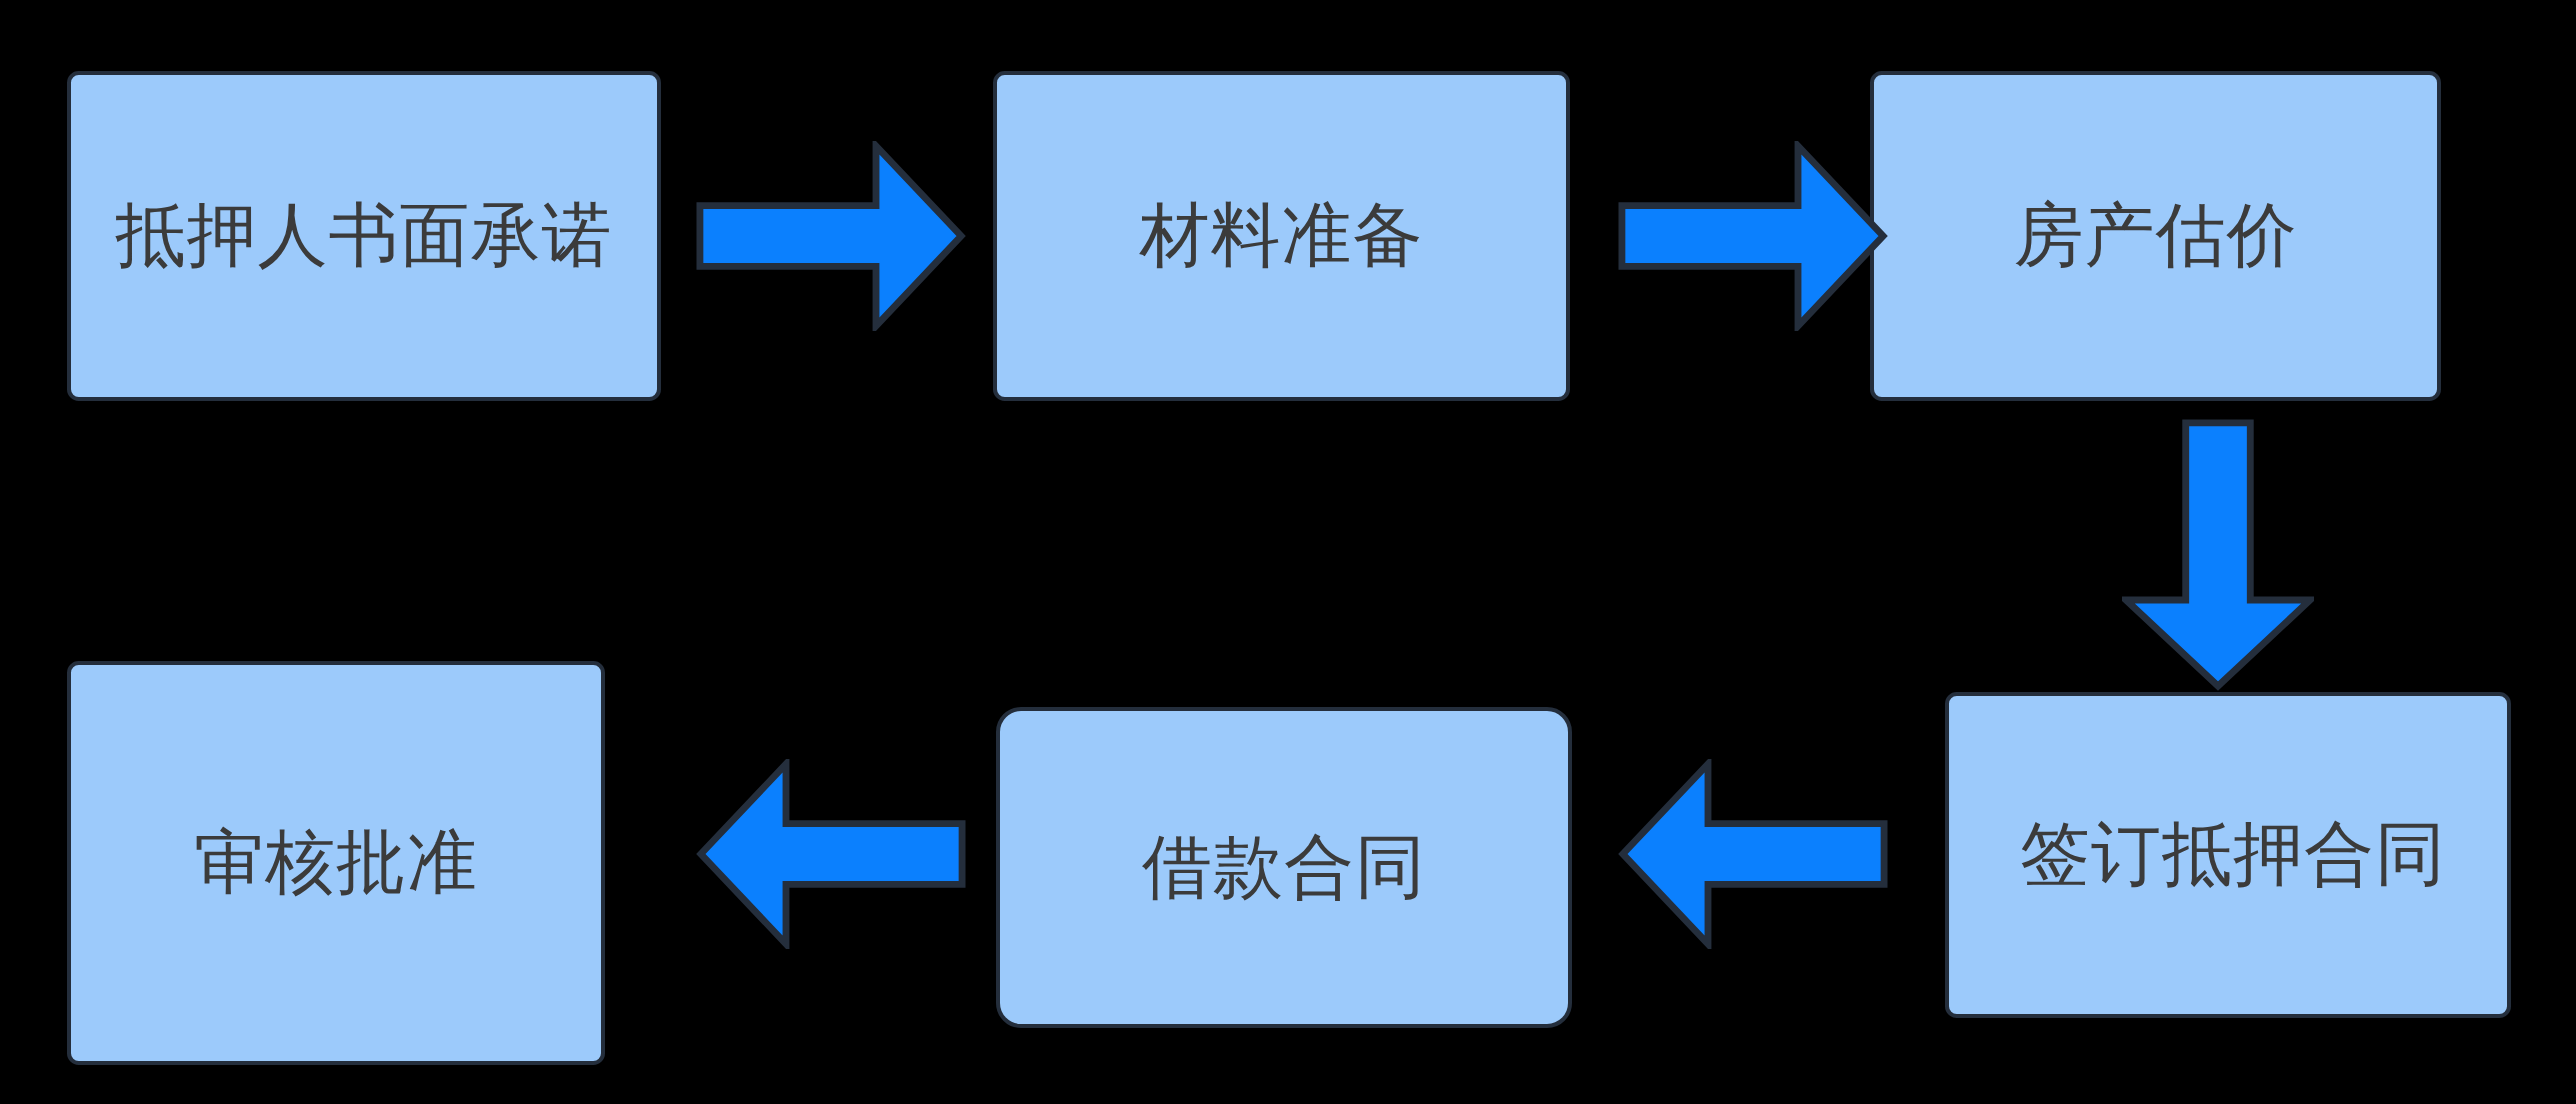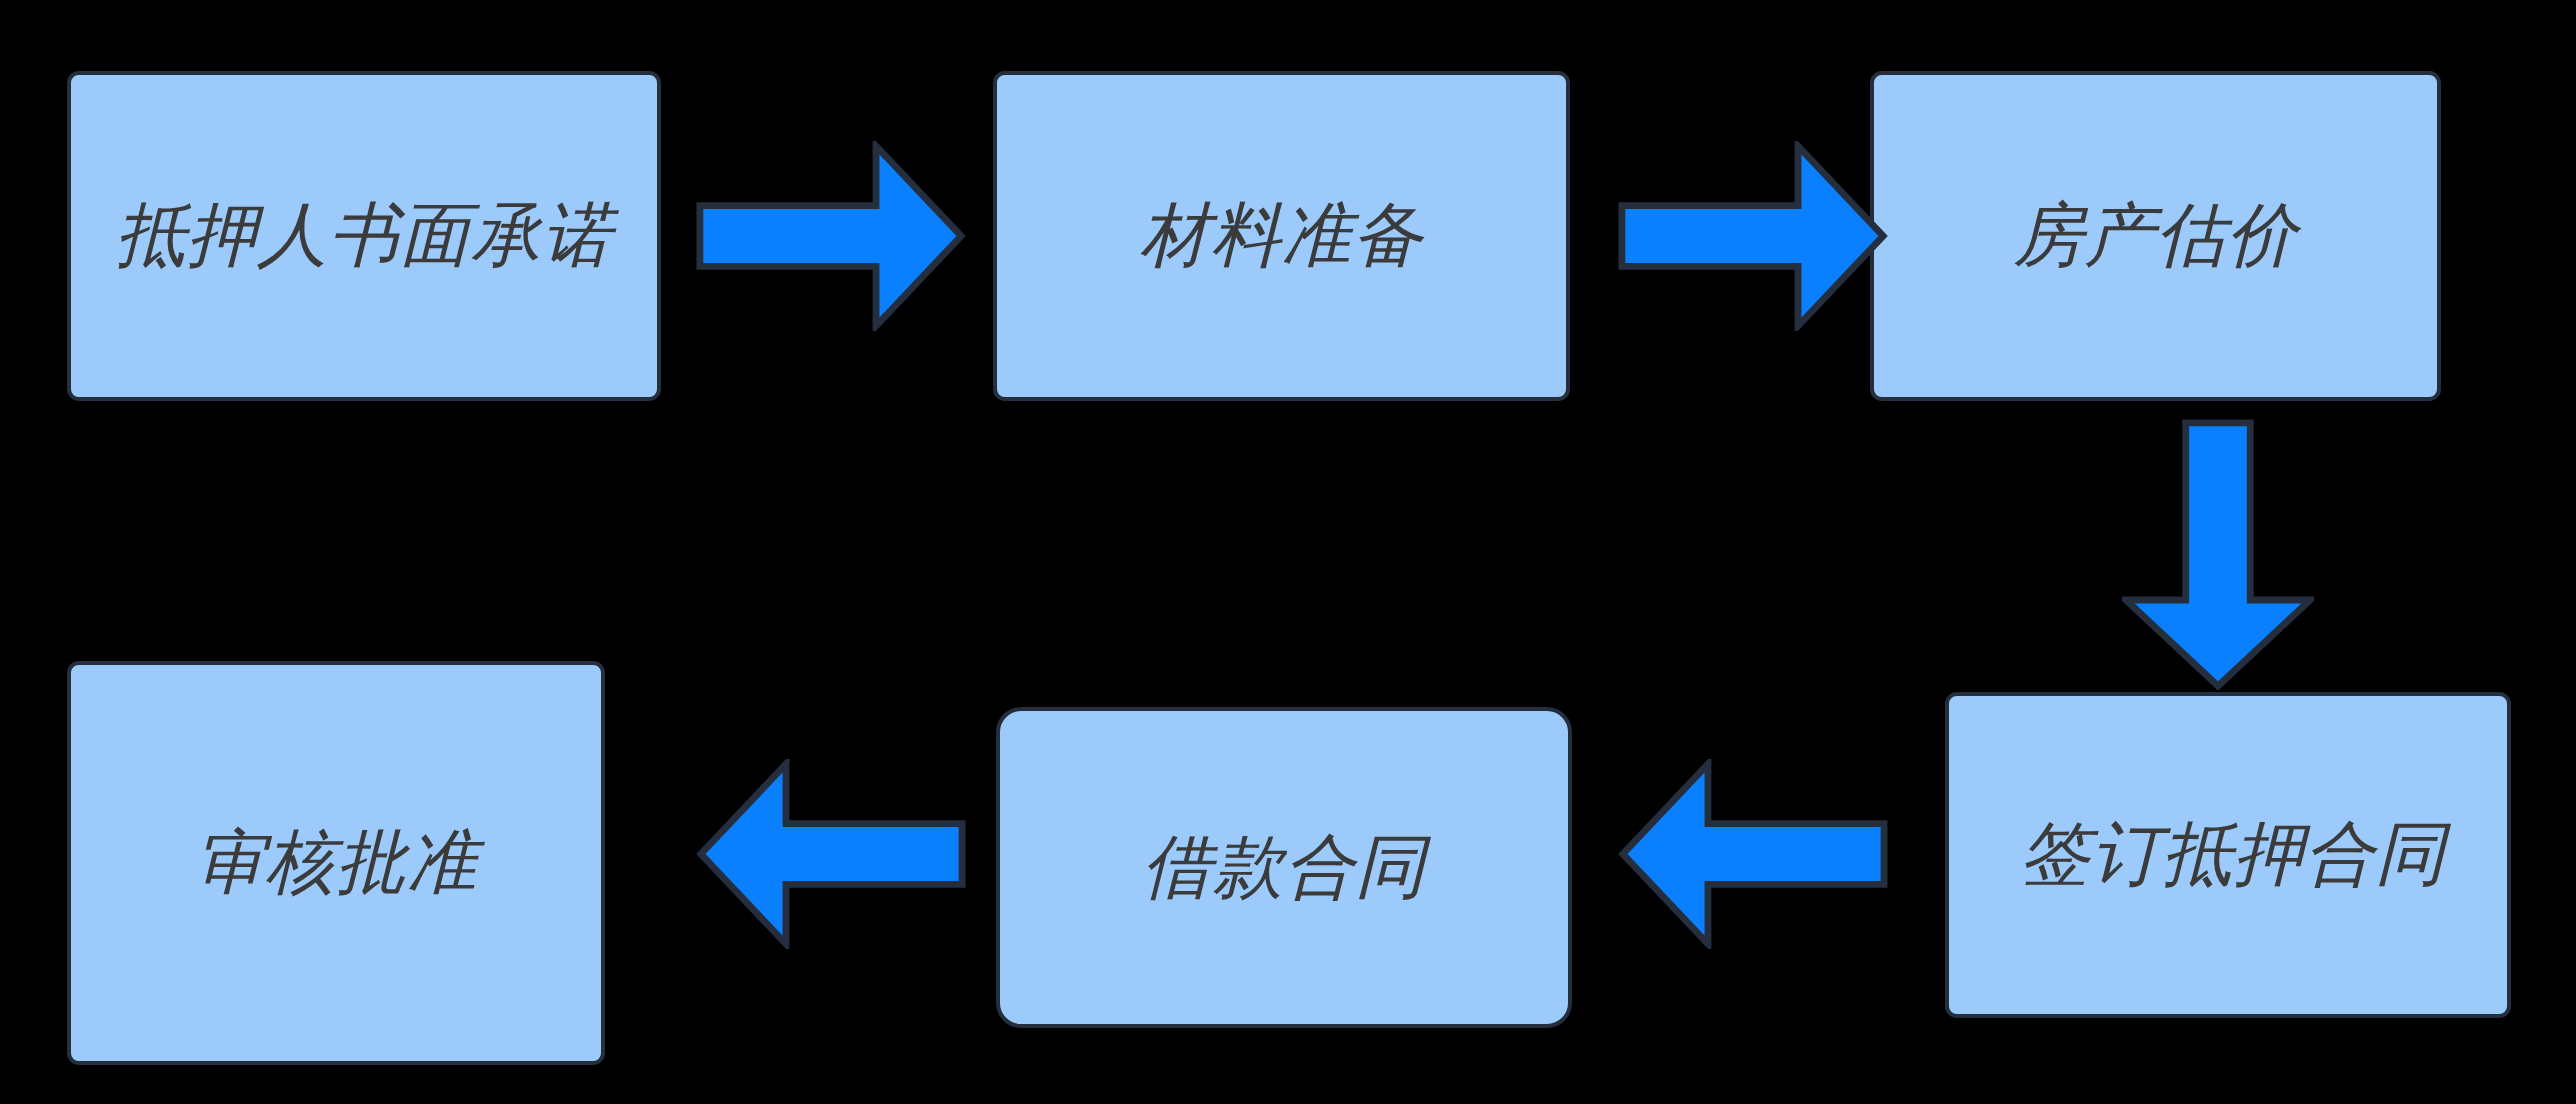--- a/index.html
+++ b/index.html
@@ -14,21 +14,20 @@
   html, body {
     width: 2576px; height: 1104px;
     background: var(--background);
     overflow: hidden;
     font-family: "Liberation Sans", "DejaVu Sans", sans-serif;
   }
   .canvas {
     position: relative;
     width: 2576px; height: 1104px;
     background: var(--background);
-    font-style: italic;
   }
   .node {
     position: absolute;
     background: var(--node-fill);
     border: 4.9px solid var(--node-border);
     border-radius: 11.7px;
     display: flex;
     align-items: center;
     justify-content: center;
     font-size: 70px;

